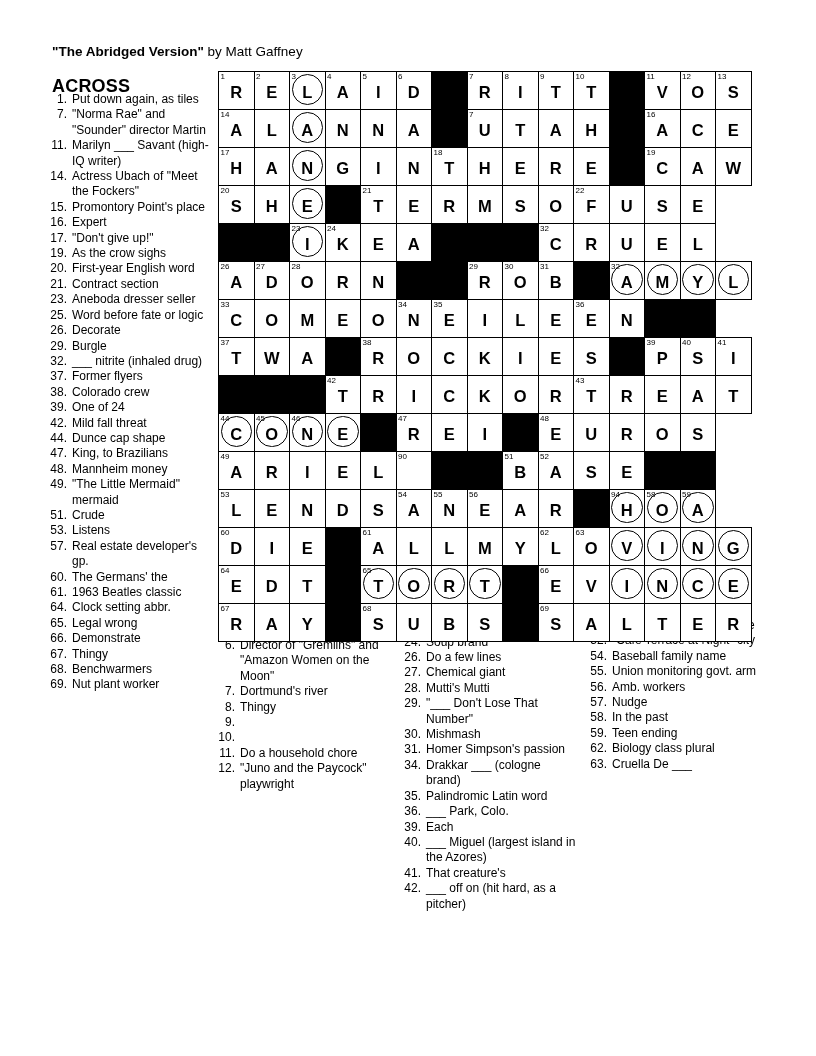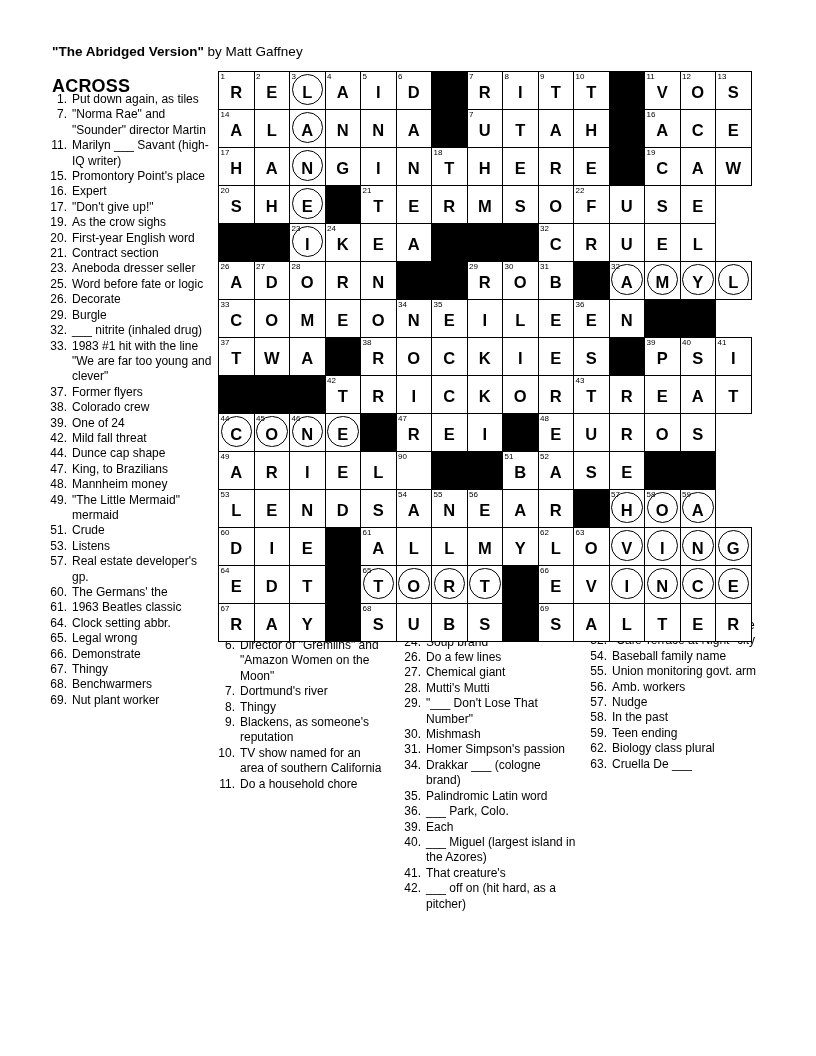--- a/index.html
+++ b/index.html
@@ -176,20 +176,24 @@
       </li>
       <li>
         <span class="num">7.</span>
         <span class="txt">"Norma Rae" and "Sounder" director Martin</span>
       </li>
       <li>
         <span class="num">11.</span>
         <span class="txt">Marilyn ___ Savant (high-IQ writer)</span>
       </li>
       <li>
+        <span class="num">14.</span>
+        <span class="txt">Actress Ubach of "Meet the Fockers"</span>
+      </li>
+      <li>
         <span class="num">15.</span>
         <span class="txt">Promontory Point's place</span>
       </li>
       <li>
         <span class="num">16.</span>
         <span class="txt">Expert</span>
       </li>
       <li>
         <span class="num">17.</span>
         <span class="txt">"Don't give up!"</span>
@@ -218,24 +222,20 @@
         <span class="num">26.</span>
         <span class="txt">Decorate</span>
       </li>
       <li>
         <span class="num">29.</span>
         <span class="txt">Burgle</span>
       </li>
       <li>
         <span class="num">32.</span>
         <span class="txt">___ nitrite (inhaled drug)</span>
-      </li>
-      <li>
-        <span class="num">33.</span>
-        <span class="txt">1983 #1 hit with the line "We are far too young and clever"</span>
       </li>
       <li>
         <span class="num">37.</span>
         <span class="txt">Former flyers</span>
       </li>
       <li>
         <span class="num">38.</span>
         <span class="txt">Colorado crew</span>
       </li>
       <li>
@@ -337,29 +337,31 @@
       <li>
         <span class="num">7.</span>
         <span class="txt">Dortmund's river</span>
       </li>
       <li>
         <span class="num">8.</span>
         <span class="txt">Thingy</span>
       </li>
       <li>
         <span class="num">9.</span>
-        <span class="txt">Blackens, as someone's reputation</span>
       </li>
       <li>
         <span class="num">10.</span>
-        <span class="txt">TV show named for an area of southern California</span>
       </li>
       <li>
         <span class="num">11.</span>
         <span class="txt">Do a household chore</span>
+      </li>
+      <li>
+        <span class="num">12.</span>
+        <span class="txt">"Juno and the Paycock" playwright</span>
       </li>
     </ul>
   <ul class="clue-list" id="down-col-2">
       <li>
         <span class="num">13.</span>
         <span class="txt">"Black Beauty" author Anna</span>
       </li>
       <li>
         <span class="num">18.</span>
         <span class="txt">___ Partier</span>
@@ -1023,21 +1025,21 @@
             <span class="letter">E</span>
           </td>
           <td>
             <span class="letter">A</span>
           </td>
           <td>
             <span class="letter">R</span>
           </td>
           <td class="block"></td>
           <td class="circled">
-            <span class="cellnum">57</span>
+            <span class="cellnum">94</span>
             <span class="letter">H</span>
           </td>
           <td class="circled">
             <span class="cellnum">58</span>
             <span class="letter">O</span>
           </td>
           <td class="circled">
             <span class="cellnum">59</span>
             <span class="letter">A</span>
           </td>

